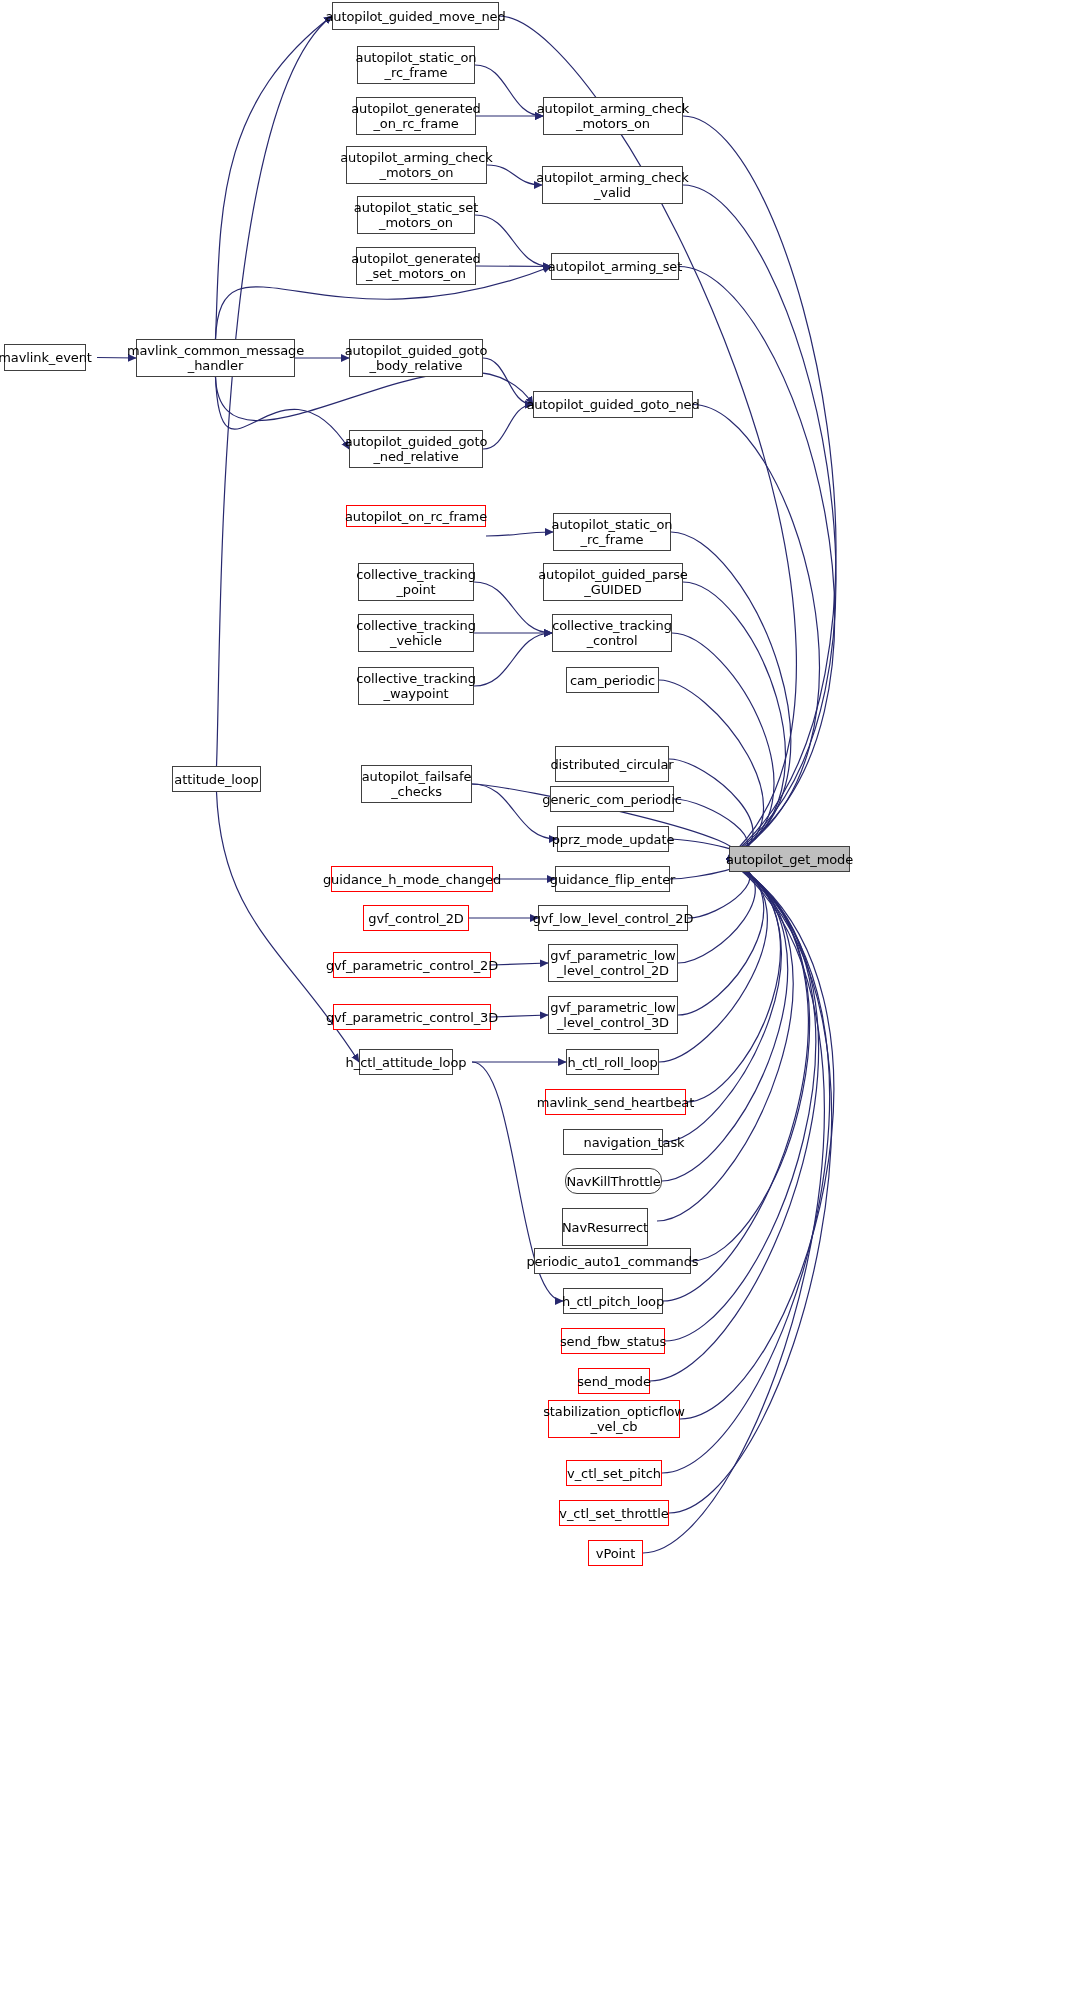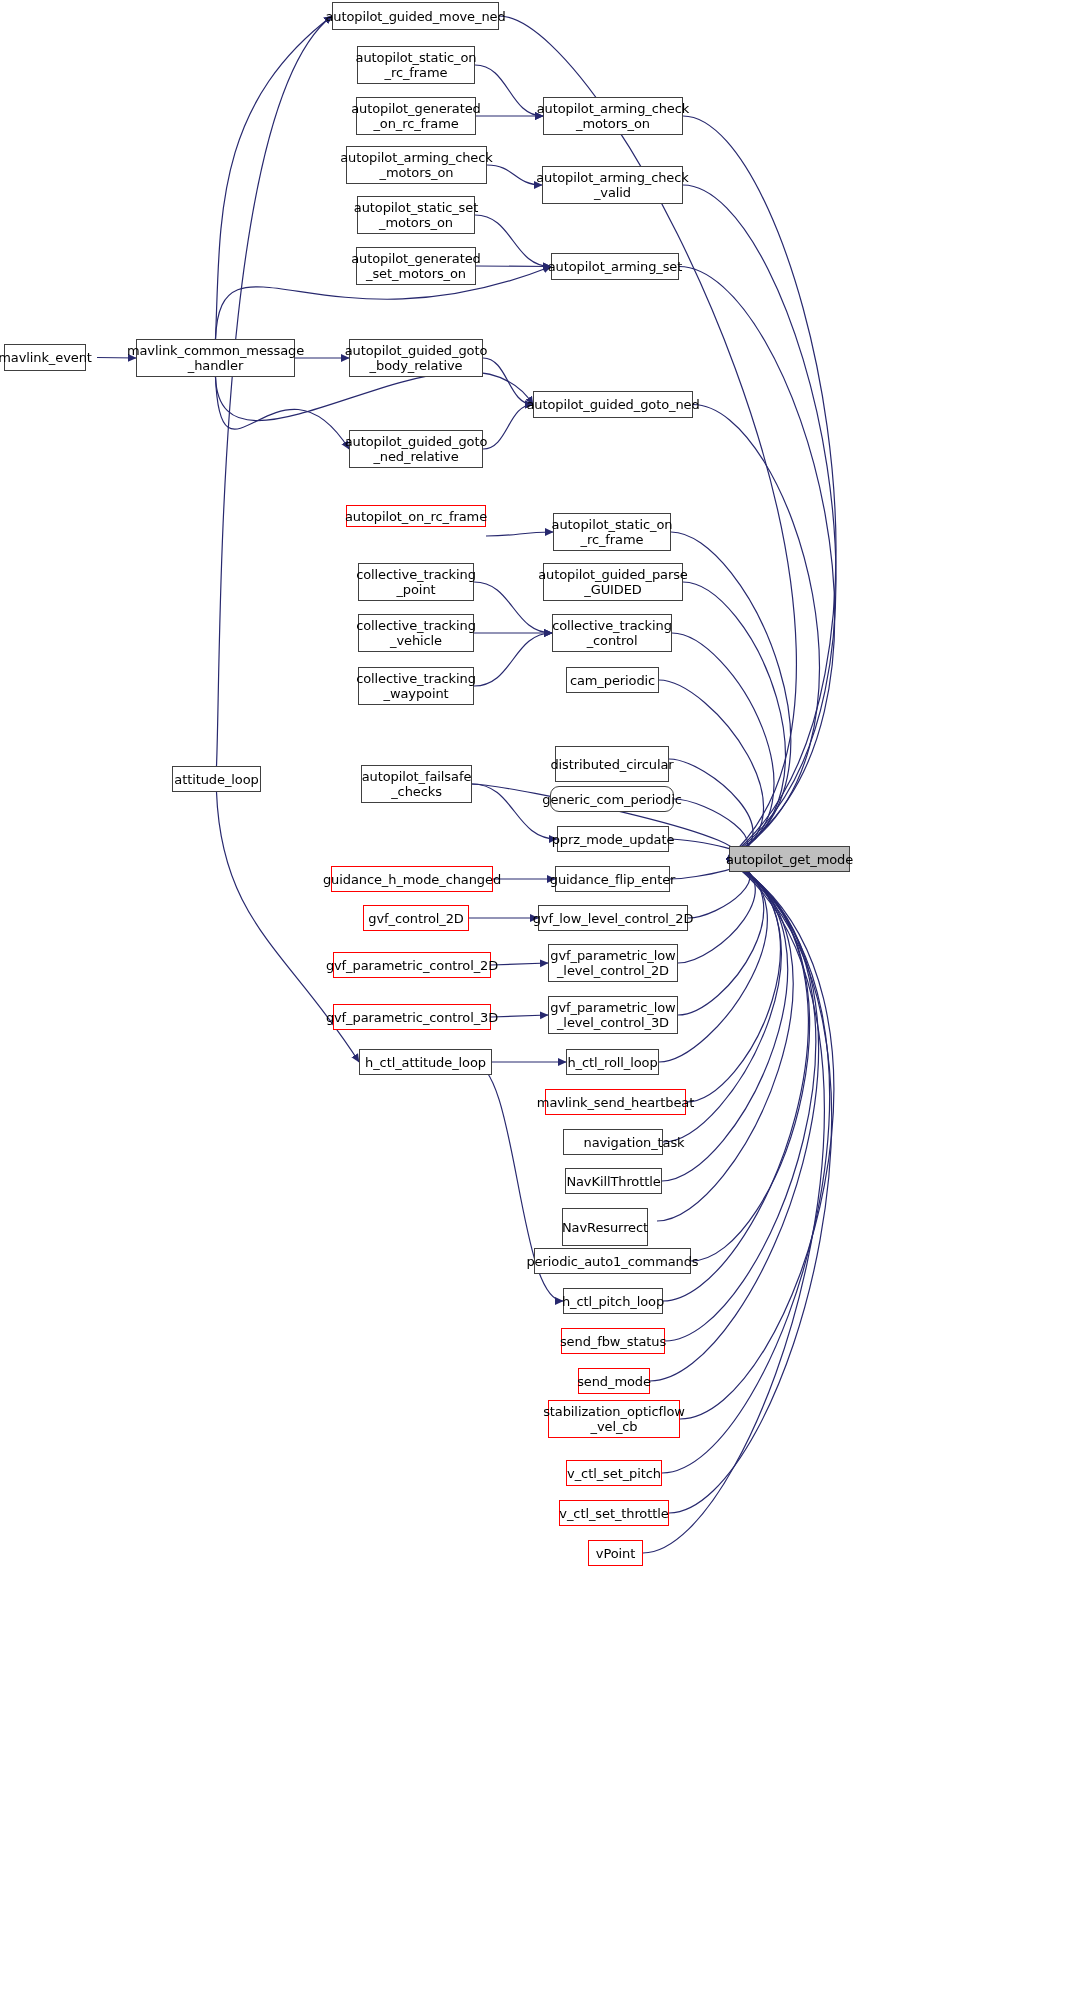--- a/index.html
+++ b/index.html
@@ -117,38 +117,38 @@
 _vehicle</div>
       <div class="node" style="left: 552px; top: 614px; width: 120px; height: 38px;">collective_tracking
 _control</div>
       <div class="node" style="left: 358px; top: 667px; width: 116px; height: 38px;">collective_tracking
 _waypoint</div>
       <div class="node" style="left: 566px; top: 667px; width: 93px; height: 26px;">cam_periodic</div>
       <div class="node" style="left: 172px; top: 766px; width: 89px; height: 26px;">attitude_loop</div>
       <div class="node" style="left: 361px; top: 765px; width: 111px; height: 38px;">autopilot_failsafe
 _checks</div>
       <div class="node" style="left: 555px; top: 746px; width: 114px; height: 36px;">distributed_circular</div>
-      <div class="node" style="left: 550px; top: 786px; width: 124px; height: 26px; border-radius: 9px;">generic_com_periodic</div>
+      <div class="node" style="left: 550px; top: 786px; width: 124px; height: 26px;">generic_com_periodic</div>
       <div class="node" style="left: 557px; top: 826px; width: 112px; height: 26px;">pprz_mode_update</div>
       <div class="node target" style="left: 729px; top: 846px; width: 121px; height: 26px;">autopilot_get_mode</div>
       <div class="node red" style="left: 331px; top: 866px; width: 162px; height: 26px;">guidance_h_mode_changed</div>
       <div class="node" style="left: 555px; top: 866px; width: 115px; height: 26px;">guidance_flip_enter</div>
       <div class="node red" style="left: 363px; top: 905px; width: 106px; height: 26px;">gvf_control_2D</div>
       <div class="node" style="left: 538px; top: 905px; width: 150px; height: 26px;">gvf_low_level_control_2D</div>
       <div class="node red" style="left: 333px; top: 952px; width: 158px; height: 26px;">gvf_parametric_control_2D</div>
       <div class="node" style="left: 548px; top: 944px; width: 130px; height: 38px;">gvf_parametric_low
 _level_control_2D</div>
       <div class="node red" style="left: 333px; top: 1004px; width: 158px; height: 26px;">gvf_parametric_control_3D</div>
       <div class="node" style="left: 548px; top: 996px; width: 130px; height: 38px;">gvf_parametric_low
 _level_control_3D</div>
-      <div class="node" style="left: 359px; top: 1049px; width: 133px; height: 26px;">h_ctl_attitude_loop</div>
+      <div class="node" style="left: 359px; top: 1049px; width: 94px; height: 26px;">h_ctl_attitude_loop</div>
       <div class="node" style="left: 566px; top: 1049px; width: 93px; height: 26px;">h_ctl_roll_loop</div>
       <div class="node red" style="left: 545px; top: 1089px; width: 141px; height: 26px;">mavlink_send_heartbeat</div>
       <div class="node" style="left: 563px; top: 1129px; width: 100px; height: 26px; padding-left: 42px;">navigation_task</div>
-      <div class="node" style="left: 565px; top: 1168px; width: 97px; height: 26px;">NavKillThrottle</div>
+      <div class="node" style="left: 565px; top: 1168px; width: 97px; height: 26px; border-radius: 12px;">NavKillThrottle</div>
       <div class="node" style="left: 562px; top: 1208px; width: 86px; height: 38px;">NavResurrect</div>
       <div class="node" style="left: 534px; top: 1248px; width: 157px; height: 26px;">periodic_auto1_commands</div>
       <div class="node" style="left: 563px; top: 1288px; width: 100px; height: 26px;">h_ctl_pitch_loop</div>
       <div class="node red" style="left: 561px; top: 1328px; width: 104px; height: 26px;">send_fbw_status</div>
       <div class="node red" style="left: 578px; top: 1368px; width: 72px; height: 26px;">send_mode</div>
       <div class="node red" style="left: 548px; top: 1400px; width: 132px; height: 38px;">stabilization_opticflow
 _vel_cb</div>
       <div class="node red" style="left: 566px; top: 1460px; width: 96px; height: 26px;">v_ctl_set_pitch</div>
       <div class="node red" style="left: 559px; top: 1500px; width: 110px; height: 26px;">v_ctl_set_throttle</div>
       <div class="node red" style="left: 588px; top: 1540px; width: 55px; height: 26px;">vPoint</div>

